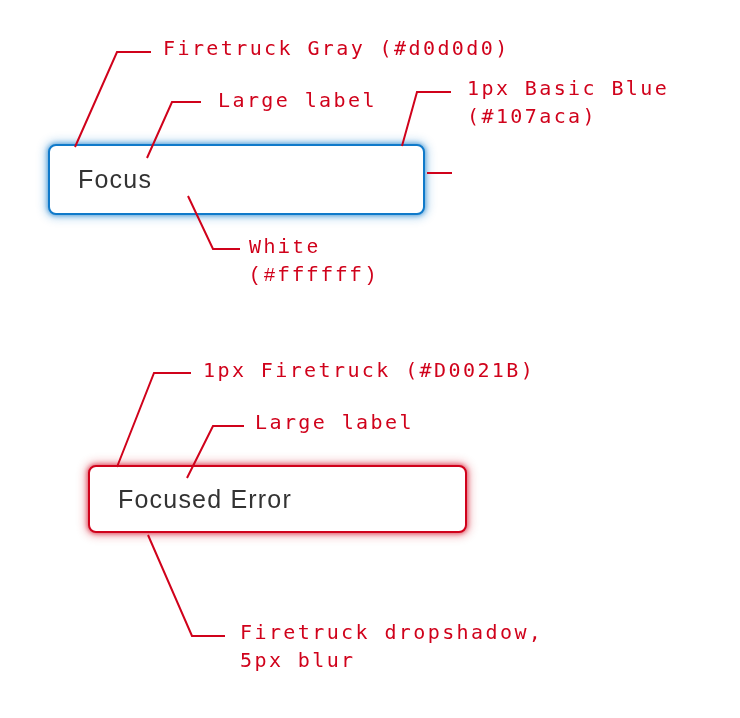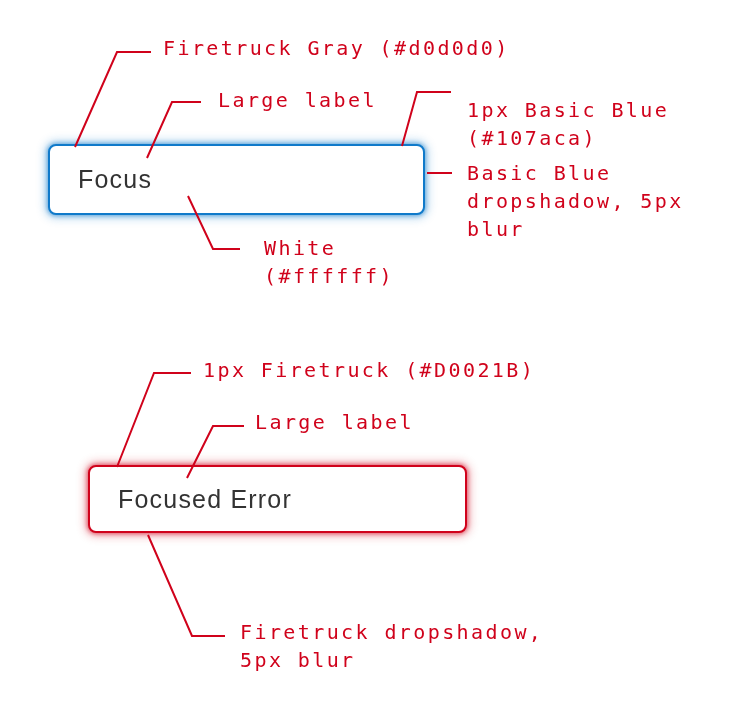--- a/index.html
+++ b/index.html
@@ -16,23 +16,23 @@
   .annotation {
     position: absolute;
     color: var(--annotation-red, #d0021b);
     font-size: 20px;
     line-height: 28px;
     letter-spacing: 2.4px;
     white-space: pre-line;
   }
   .a-hairline   { left: 163px; top: 34px;  }
   .a-label-top  { left: 218px; top: 86px;  }
-  .a-blueborder { left: 467px; top: 74px; margin-top: 22px;  }
+  .a-blueborder { left: 467px; top: 74px;  }
   .a-blueshadow { left: 467px; top: 159px; }
-  .a-white      { left: 264px; top: 234px; }
+  .a-white      { left: 249px; top: 234px; font-family: Liberation Mono, monospace; }
   .a-redborder  { left: 203px; top: 356px; text-align: right; }
   .a-label-bot  { left: 255px; top: 408px; }
   .a-redshadow  { left: 240px; top: 618px; }
 
   
   .field {
     position: absolute;
     box-sizing: border-box;
     background: var(--field-white, #ffffff);
     border-radius: 8px;
@@ -81,23 +81,20 @@
   </div>
 
   <div class="field field--error">
     <span class="field-label">Focused Error</span>
   </div>
 
   <div class="annotation a-hairline">Firetruck Gray (#d0d0d0)</div>
   <div class="annotation a-label-top">Large label</div>
   <div class="annotation a-blueborder">1px Basic Blue
 (#107aca)</div>
-  <div class="annotation a-blueshadow">Basic Blue
-dropshadow, 5px
-blur</div>
   <div class="annotation a-white">White
 (#ffffff)</div>
 
   <div class="annotation a-redborder">1px Firetruck (#D0021B)</div>
   <div class="annotation a-label-bot">Large label</div>
   <div class="annotation a-redshadow">Firetruck dropshadow,
 5px blur</div>
 
   <svg class="leaders" width="740" height="718" viewBox="0 0 740 718">
     <polyline points="75,147 117,52 151,52"></polyline>

